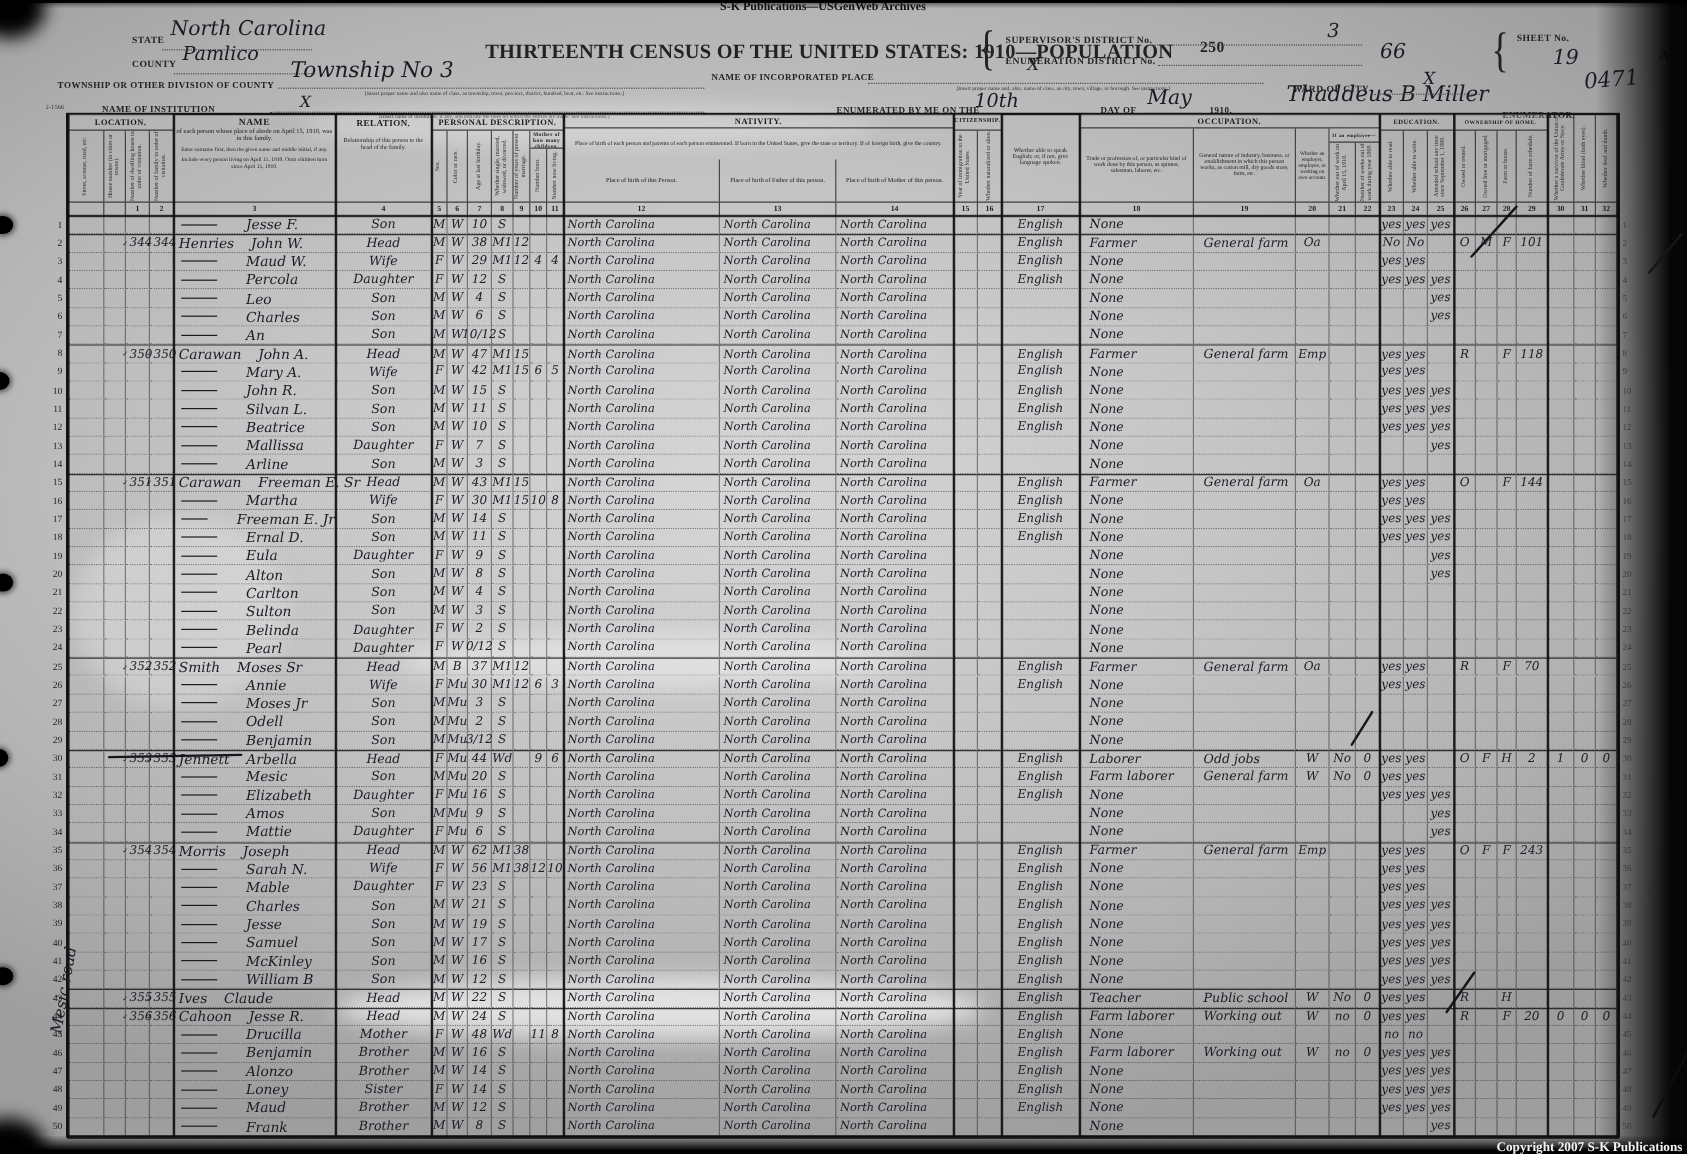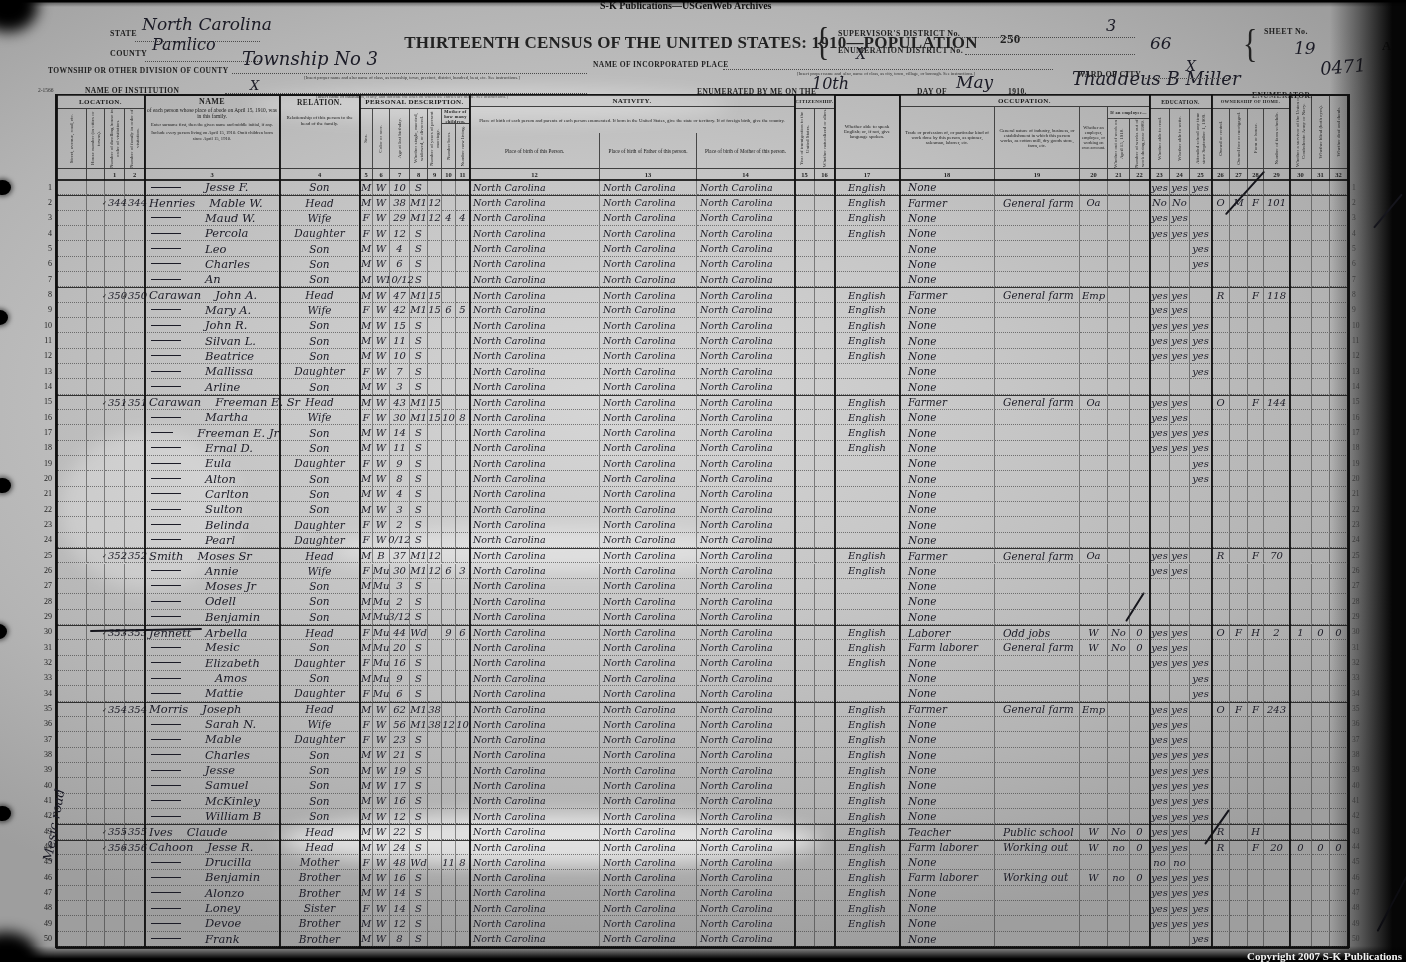--- a/index.html
+++ b/index.html
@@ -447,21 +447,21 @@
         <div class="bcell" style="width: 20px;">
           <span class="ck">✓</span>
           <span class="hw" style="font-size: 10px;">344</span>
         </div>
         <div class="bcell" style="width: 20px;">
           <span class="ck">✓</span>
           <span class="hw" style="font-size: 10px;">344</span>
         </div>
         <div class="bcell lft" style="width: 135px; padding-left: 4px;">
           <span class="hw sur">Henries</span>
-          <span class="hw giv" style="margin-left: 14px;">Mable W.</span>
+          <span class="hw giv" style="margin-left: 14px;">John W.</span>
         </div>
         <div class="bcell" style="width: 80px;">
           <span class="hw" style="font-size: 10.5px;">Head</span>
         </div>
         <div class="bcell" style="width: 13px;">
           <span class="hw" style="font-size: 10px;">M</span>
         </div>
         <div class="bcell" style="width: 17px;">
           <span class="hw" style="font-size: 10px;">W</span>
         </div>
@@ -2472,21 +2472,21 @@
         <div class="bcell" style="width: 18px;"></div>
         <div class="bcell" style="width: 18px;"></div>
       </div>
       <div class="brow" style="top: 670.88px; height: 15.34px; width: 1291px;">
         <div class="bcell" style="width: 30px;"></div>
         <div class="bcell" style="width: 18px;"></div>
         <div class="bcell" style="width: 20px;"></div>
         <div class="bcell" style="width: 20px;"></div>
         <div class="bcell lft" style="width: 135px; padding-left: 4px;">
           <span class="dashline"></span>
-          <span class="hw giv" style="margin-left: 28px;">Amos</span>
+          <span class="hw giv" style="margin-left: 18px;">Amos</span>
         </div>
         <div class="bcell" style="width: 80px;">
           <span class="hw" style="font-size: 10.5px;">Son</span>
         </div>
         <div class="bcell" style="width: 13px;">
           <span class="hw" style="font-size: 10px;">M</span>
         </div>
         <div class="bcell" style="width: 17px;">
           <span class="hw" style="font-size: 10px;">Mu</span>
         </div>
@@ -3570,21 +3570,21 @@
         <div class="bcell" style="width: 18px;"></div>
         <div class="bcell" style="width: 18px;"></div>
       </div>
       <div class="brow" style="top: 916.32px; height: 15.34px; width: 1291px;">
         <div class="bcell" style="width: 30px;"></div>
         <div class="bcell" style="width: 18px;"></div>
         <div class="bcell" style="width: 20px;"></div>
         <div class="bcell" style="width: 20px;"></div>
         <div class="bcell lft" style="width: 135px; padding-left: 4px;">
           <span class="dashline"></span>
-          <span class="hw giv" style="margin-left: 18px;">Devoe</span>
+          <span class="hw giv" style="margin-left: 18px;">Maud</span>
         </div>
         <div class="bcell" style="width: 80px;">
           <span class="hw" style="font-size: 10.5px;">Brother</span>
         </div>
         <div class="bcell" style="width: 13px;">
           <span class="hw" style="font-size: 10px;">M</span>
         </div>
         <div class="bcell" style="width: 17px;">
           <span class="hw" style="font-size: 10px;">W</span>
         </div>

